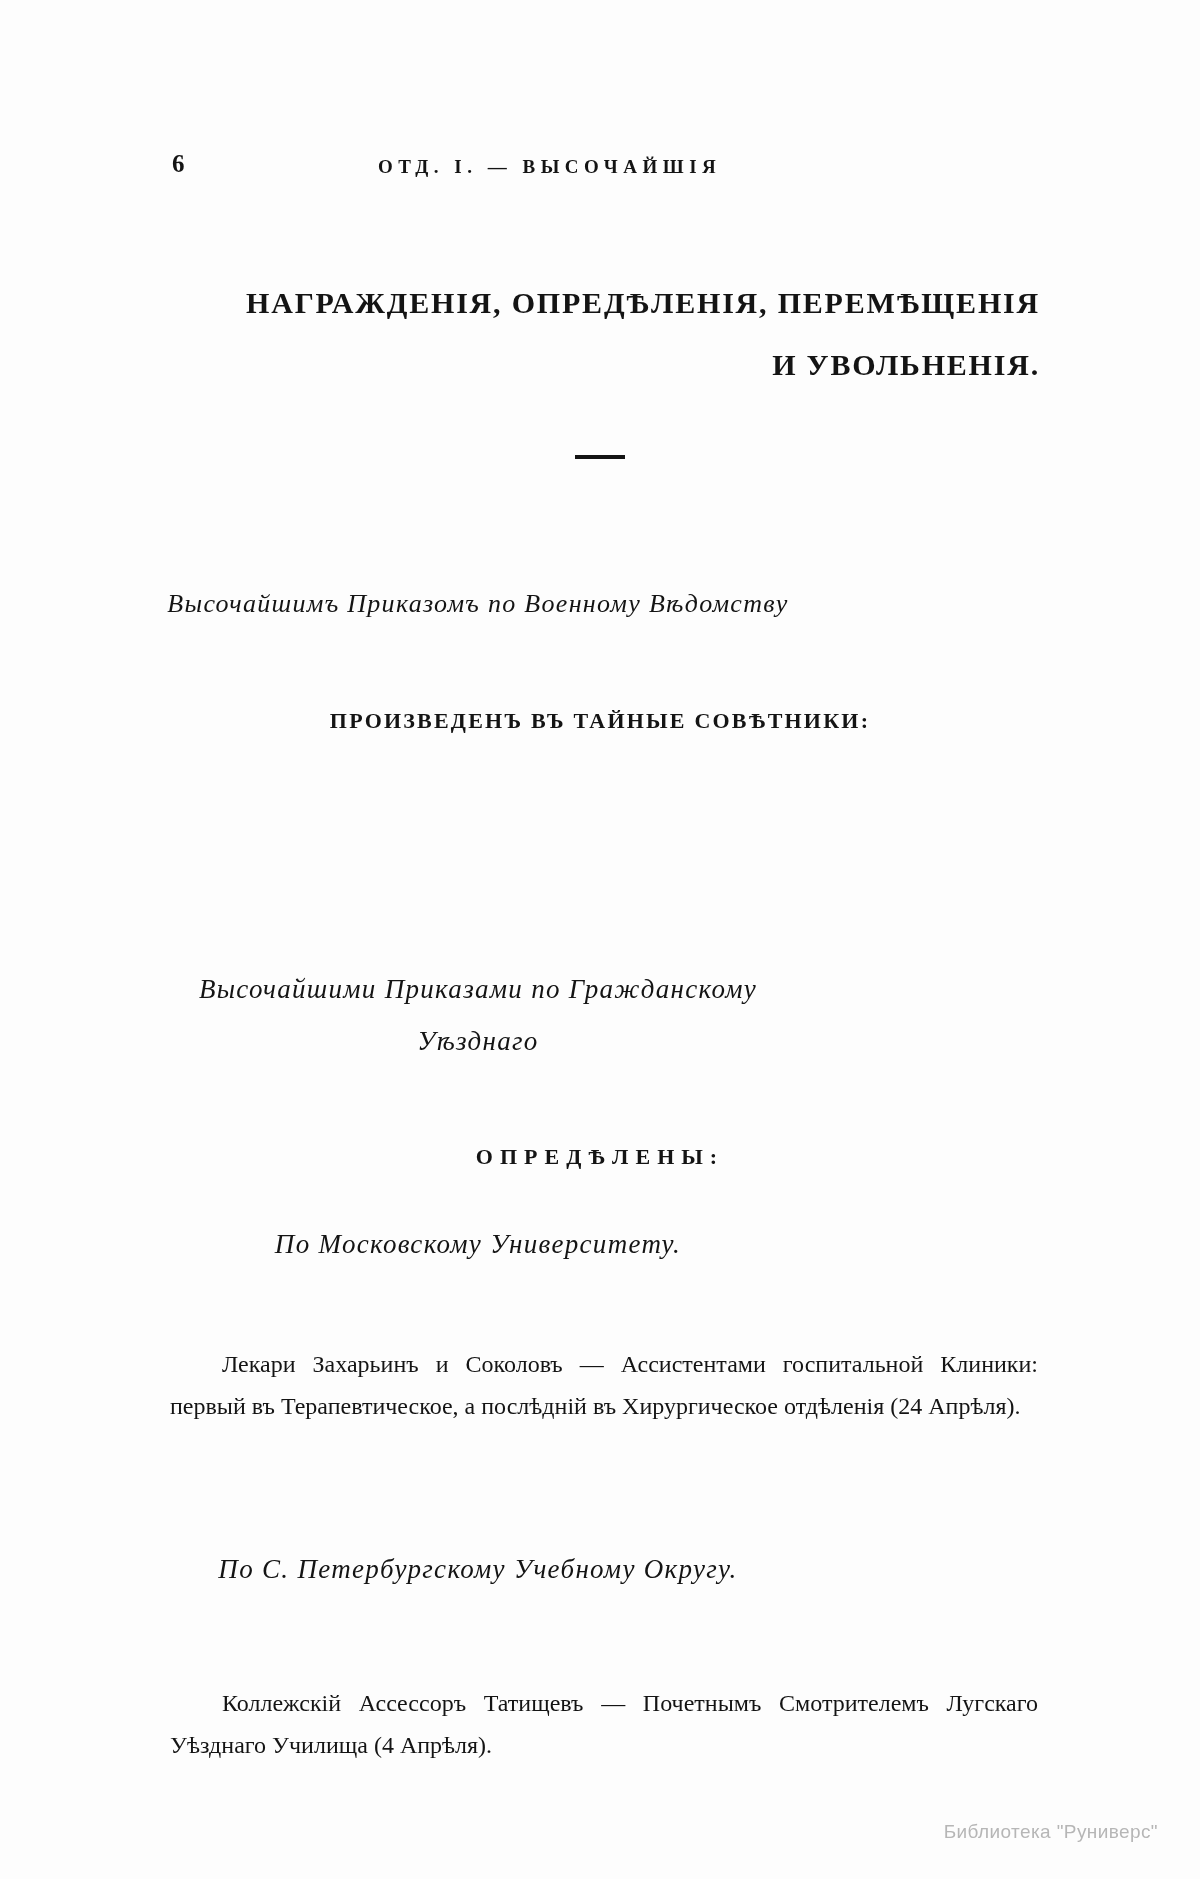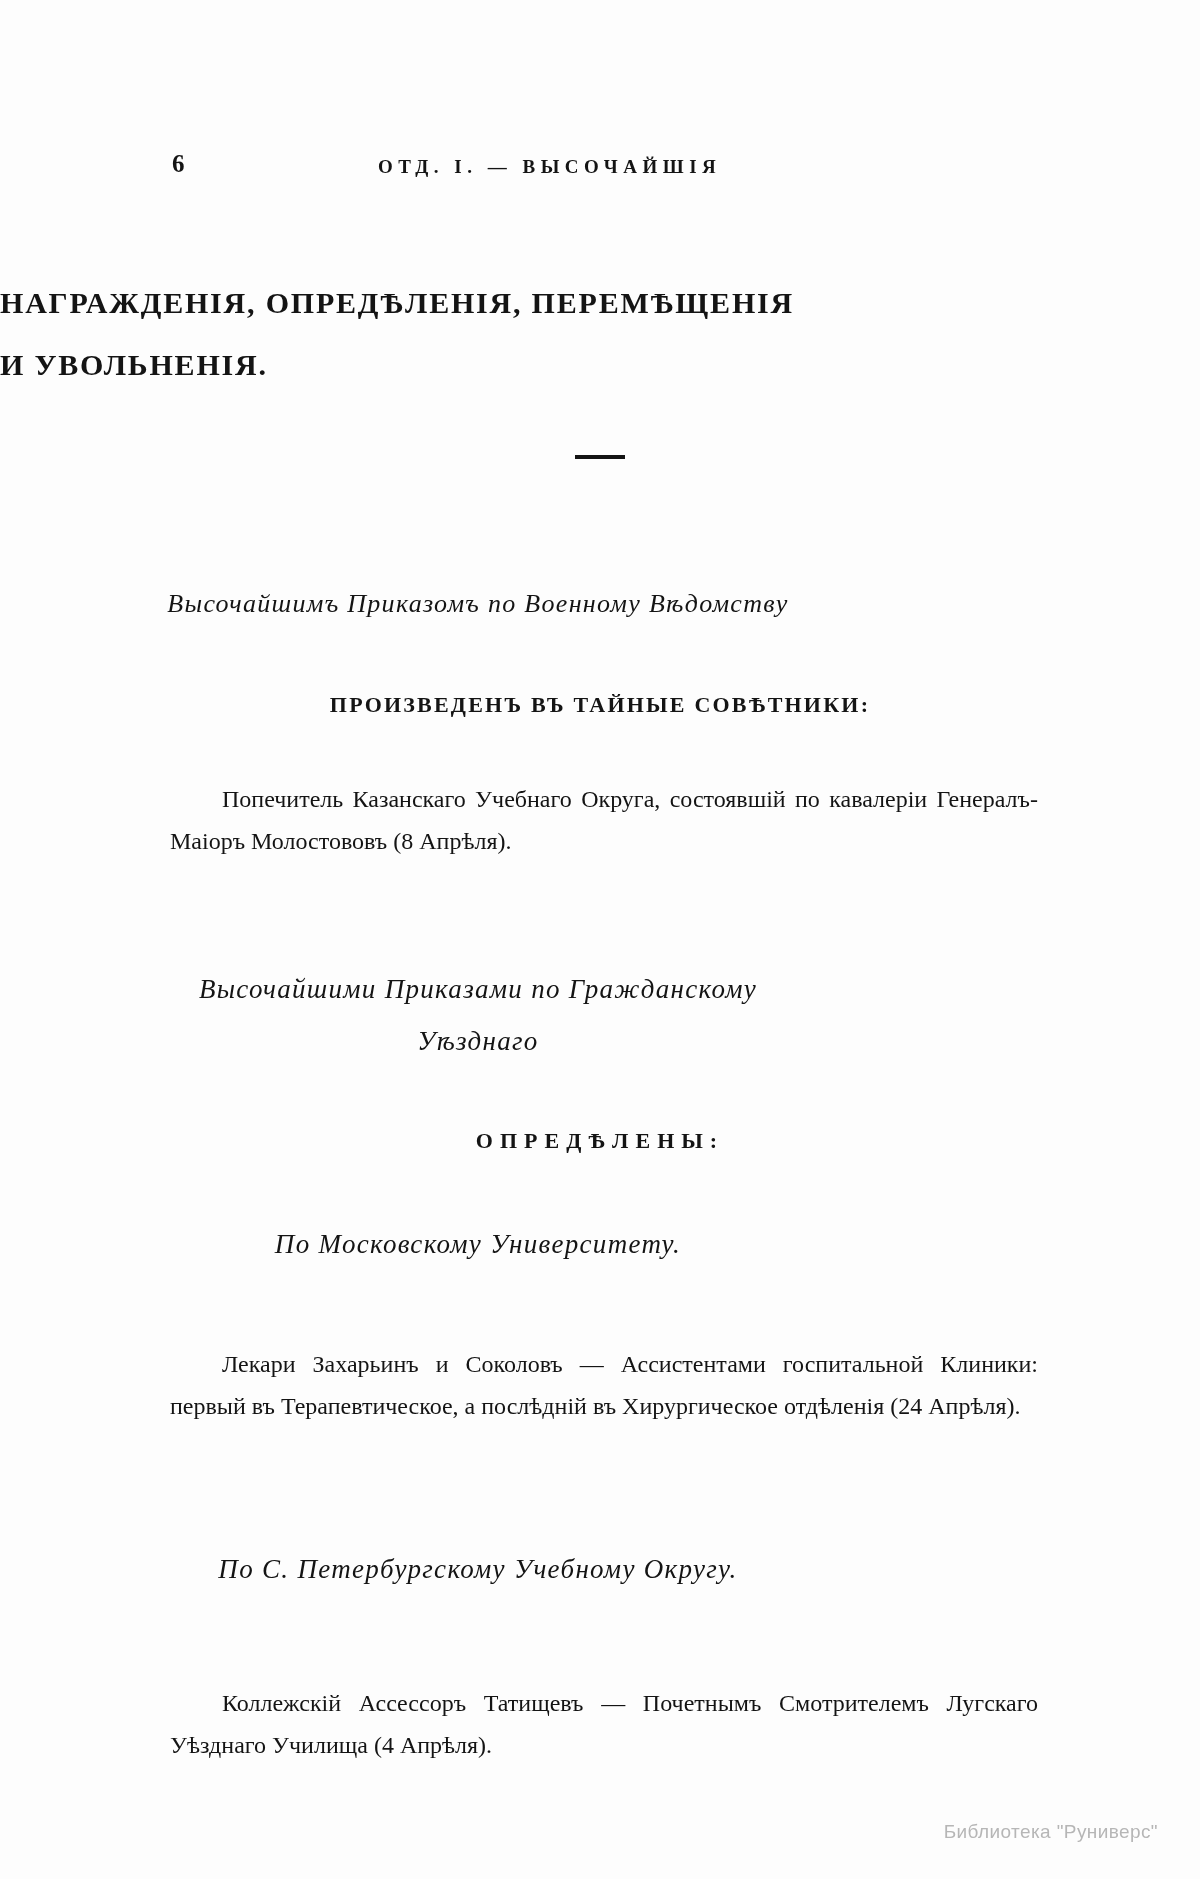--- a/index.html
+++ b/index.html
@@ -50,21 +50,21 @@
     text-transform: uppercase;
     font-family: Liberation Serif, serif;
   }
 
   
   .main-title {
     position: absolute;
     top: 272px;
     left: 0;
     width: 1040px;
-    text-align: left;
+    text-align: right;
     font-weight: bold;
     font-size: 30px;
     letter-spacing: 1.8px;
     line-height: 62px;
   }
   .main-title .l2 {
     display: block;
   }
 
   .rule {
@@ -95,20 +95,21 @@
   
   .subhead {
     position: absolute;
     left: 0;
     width: 1200px;
     text-align: center;
     font-weight: bold;
     font-size: 22px;
     letter-spacing: 2.2px;
     text-transform: uppercase;
+    margin-top: 16px;
   }
   .subhead.wide {
     letter-spacing: 7px;
   }
 
   
   .para {
     position: absolute;
     left: 170px;
     width: 868px;
@@ -154,21 +155,20 @@
     <span>НАГРАЖДЕНІЯ, ОПРЕДѢЛЕНІЯ, ПЕРЕМѢЩЕНІЯ</span>
     <span class="l2">И УВОЛЬНЕНІЯ.</span>
   </div>
 
   <div class="rule"></div>
 
   <div class="disp-italic" id="line-vysoch">Высочайшимъ Приказомъ по Военному Вѣдомству</div>
 
   <div class="subhead" id="sub-proizv">ПРОИЗВЕДЕНЪ ВЪ ТАЙНЫЕ СОВѢТНИКИ:</div>
 
-  <div class="para" id="para-1">Попечитель Казанскаго Учебнаго Округа, состоявшій по кавалеріи Генералъ-Маіоръ Молостововъ (8 Апрѣля).</div>
 
   <div class="disp-italic big" id="line-prikaz">
     <span>Высочайшими Приказами по Гражданскому</span><br>
     <span>Уѣзднаго</span>
   </div>
 
   <div class="subhead wide" id="sub-opred">ОПРЕДѢЛЕНЫ:</div>
 
   <div class="disp-italic" id="line-moskov">По Московскому Университету.</div>
 

